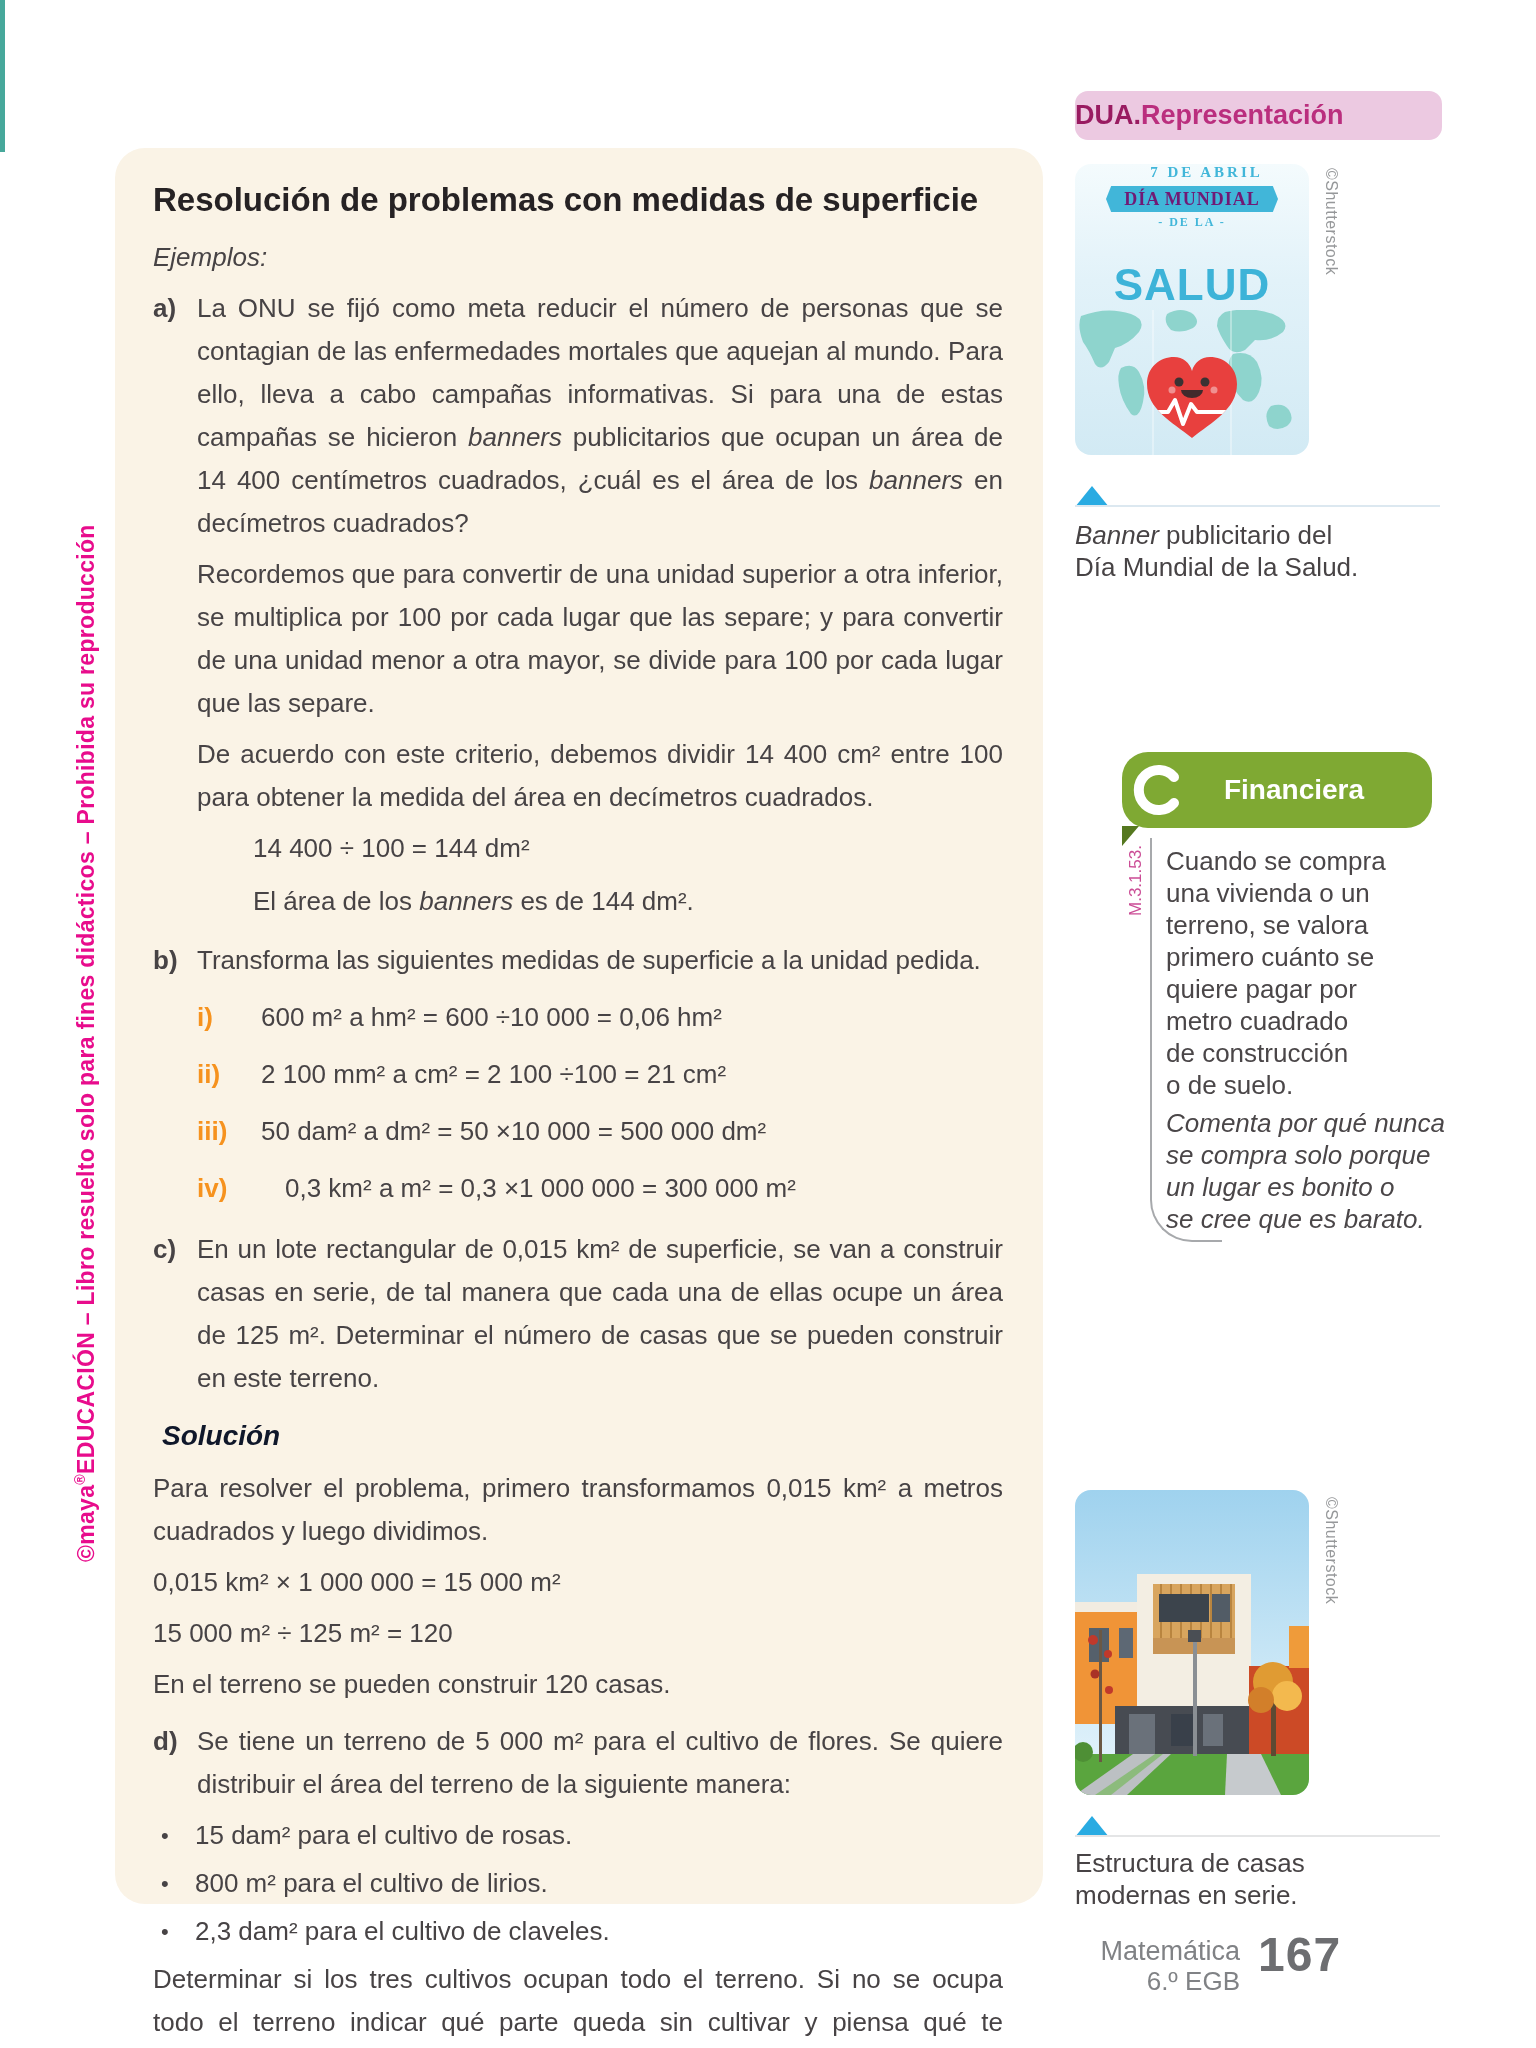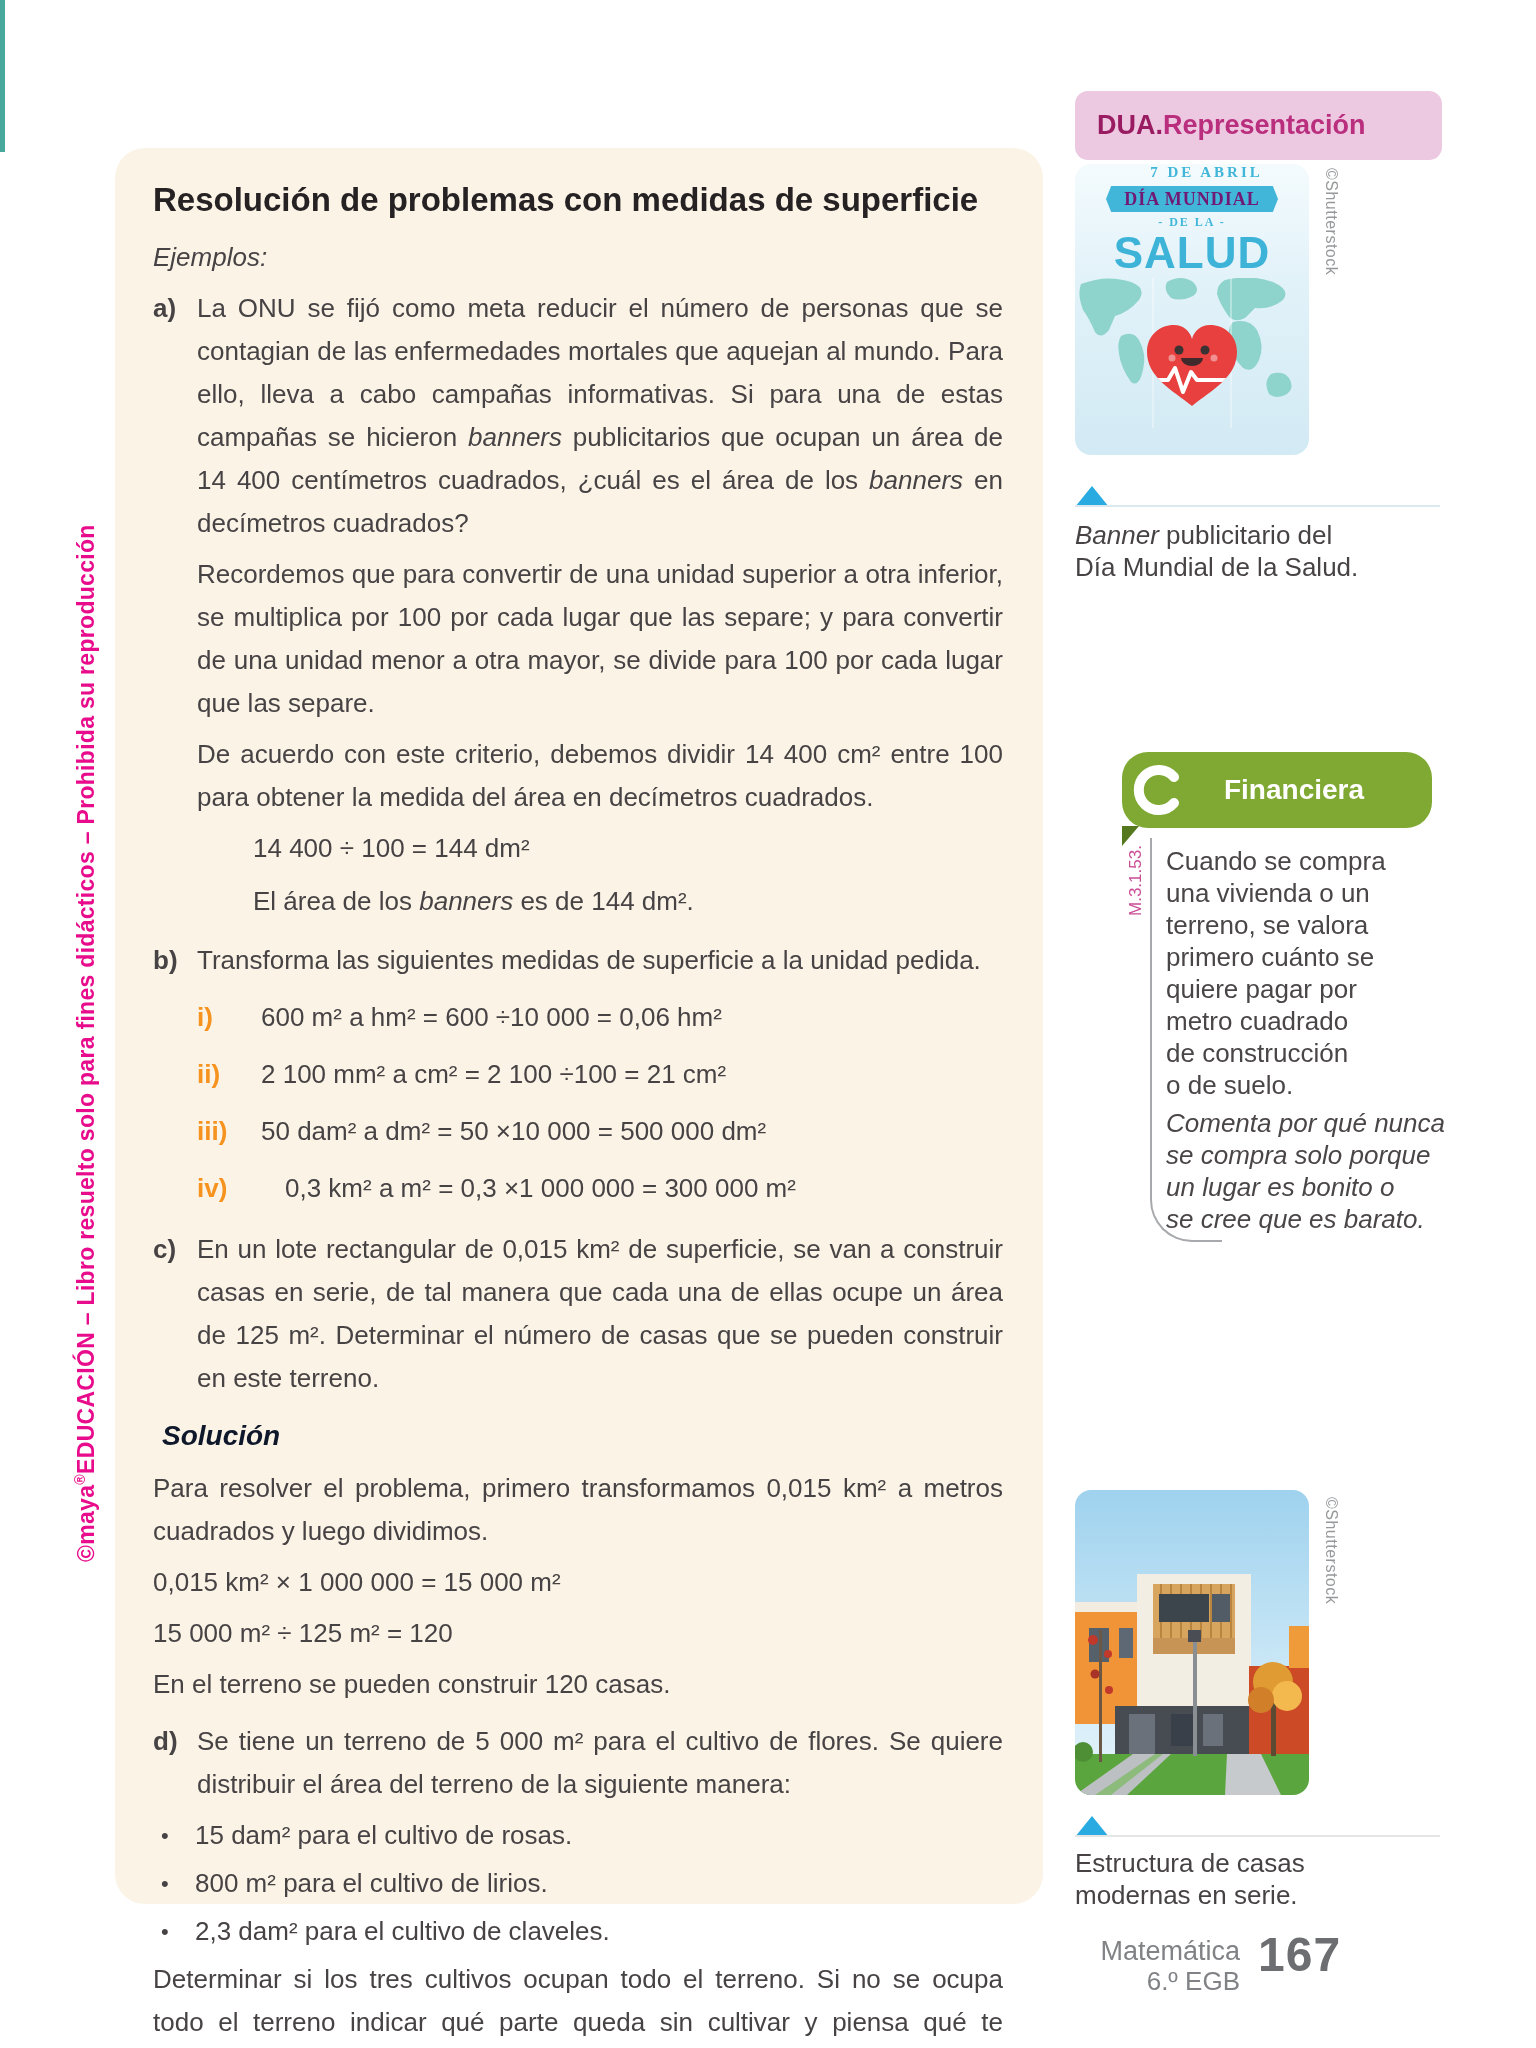--- a/index.html
+++ b/index.html
@@ -36,41 +36,41 @@
   .roman{display:flex;margin-left:44px;margin-bottom:14px;}
   .roman-label{flex:none;width:64px;color:#f6921e;font-weight:700;}
   .solucion{font-style:italic;font-weight:600;font-size:28px;margin:14px 0 10px 9px;color:#0f172a;}
   .plain-para{margin-bottom:8px;}
   .bullet{display:flex;margin-bottom:5px;}
   .bullet-dot{flex:none;width:42px;padding-left:8px;box-sizing:border-box;font-size:22px;}
   .final-para{text-align:justify;margin-top:4px;}
 
   
   .dua-box{
-    left:1075px;top:91px;width:367px;height:69px;background:#ecc9e1;border-radius:13px;
-    display:flex;align-items:center;padding-left:22px;box-sizing:border-box;
+    left:1075px;top:91px;width:367px;height:49px;background:#ecc9e1;border-radius:13px;
+    display:flex;align-items:center;box-sizing:border-box;
     font-size:27px;font-weight:700;
   }
   .dua-main{color:#991b61;}
   .dua-sub{color:#ba2e7e;}
 
   
   .health-img{
     left:1075px;top:164px;width:234px;height:291px;border-radius:16px;overflow:hidden;
     background:linear-gradient(180deg,#f4fbfd 0%,#e2f2f9 40%,#d2eaf4 100%);
     text-align:center;
   }
   .hb-date{margin-top:0;font-family:"Liberation Serif","DejaVu Serif",serif;
     font-size:15px;letter-spacing:3px;color:#41b6d9;font-weight:700;padding-left:29px;}
   .hb-ribbon{margin:5px auto 0 auto;width:172px;height:26px;line-height:26px;background:#41b6d9;
     color:#701a75;font-family:"Liberation Serif","DejaVu Serif",serif;font-size:18px;font-weight:700;
     letter-spacing:1px;clip-path:polygon(3% 0,97% 0,100% 50%,97% 100%,3% 100%,0 50%);}
   .hb-dela{margin-top:3px;font-family:"Liberation Serif","DejaVu Serif",serif;
     font-size:12px;letter-spacing:2px;color:#41b6d9;font-weight:700;}
-  .hb-salud{font-size:44px;font-weight:700;color:#3db3d8;letter-spacing:1px;line-height:46px;}
+  .hb-salud{font-size:44px;font-weight:700;color:#3db3d8;letter-spacing:1px;line-height:46px;margin-top:32px;}
   .hb-map{display:block;margin-top:2px;}
 
   .credit-vert{
     transform:rotate(90deg);transform-origin:left top;white-space:nowrap;
     font-size:16px;color:#96989a;letter-spacing:.5px;
   }
   .credit1{left:1340px;top:168px;}
   .credit2{left:1340px;top:1497px;}
 
   .blue-tri{width:0;height:0;border-left:17px solid transparent;border-right:17px solid transparent;

